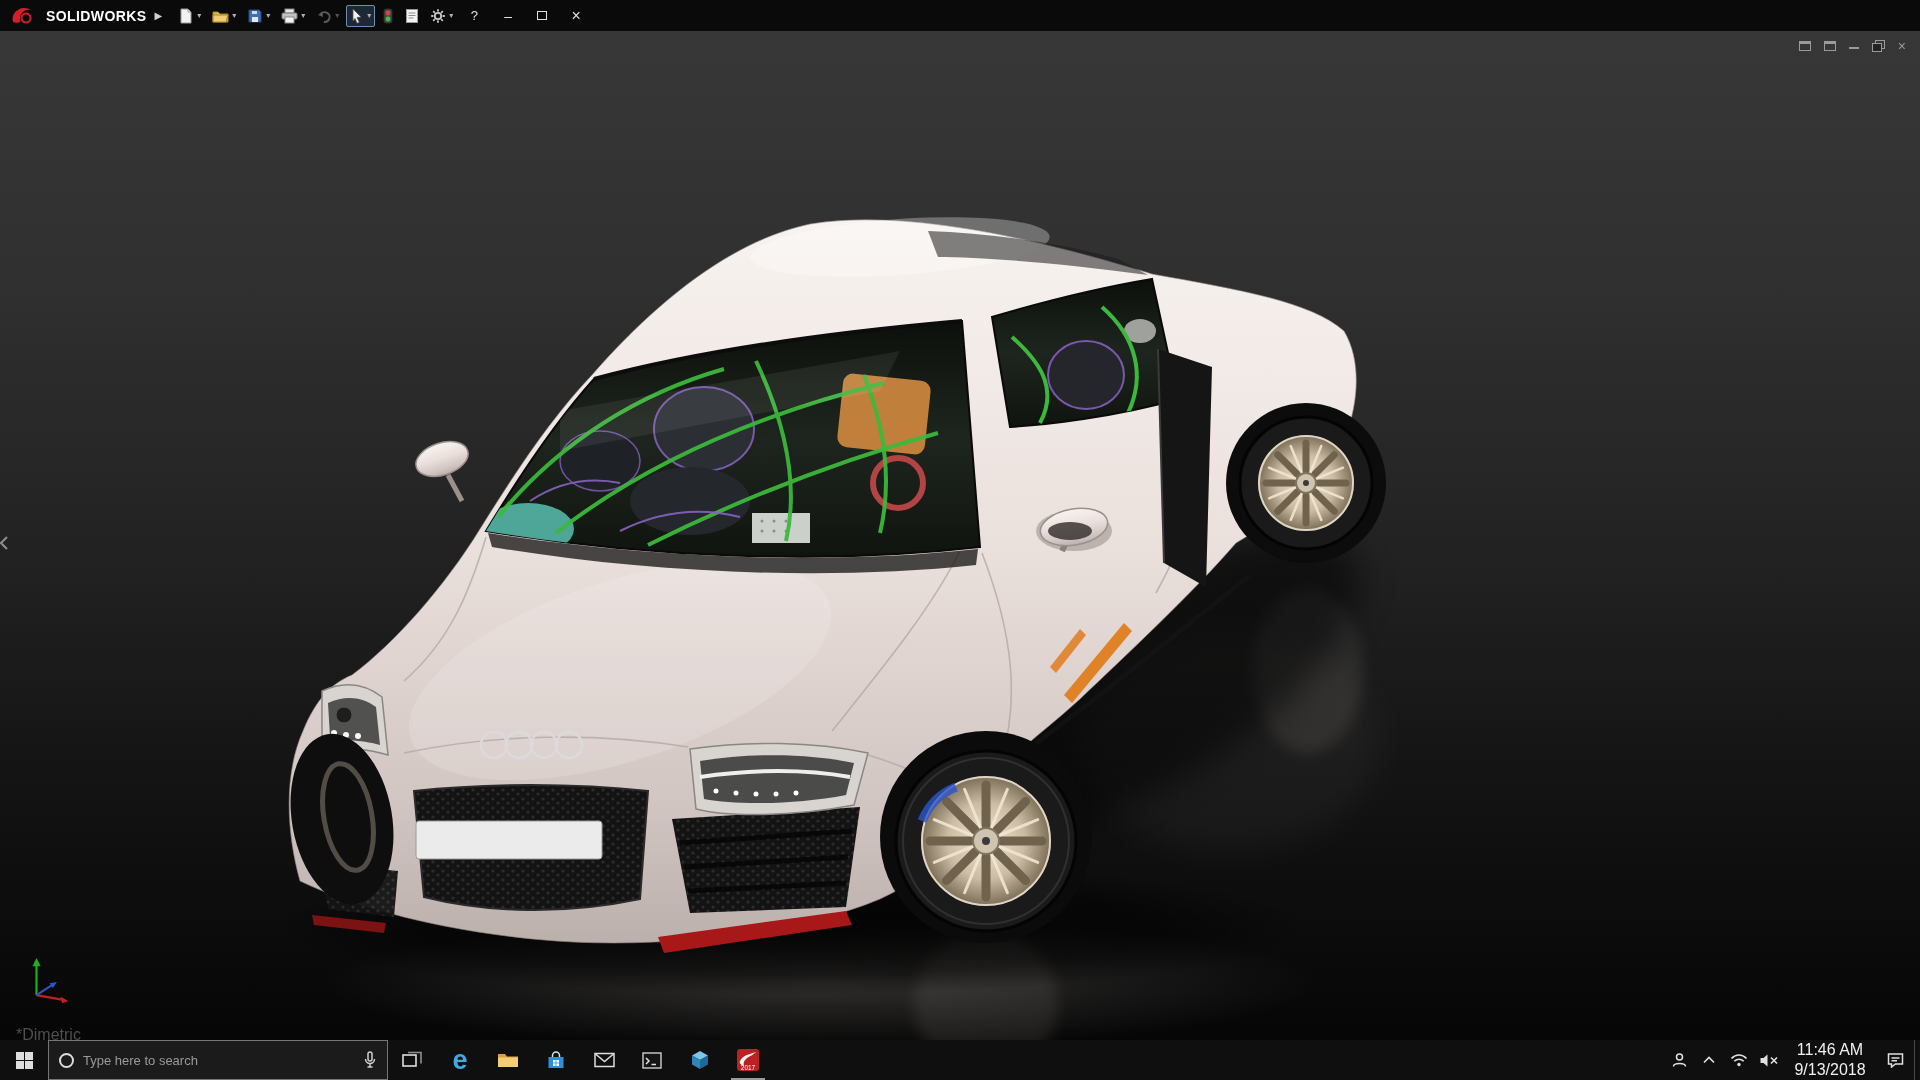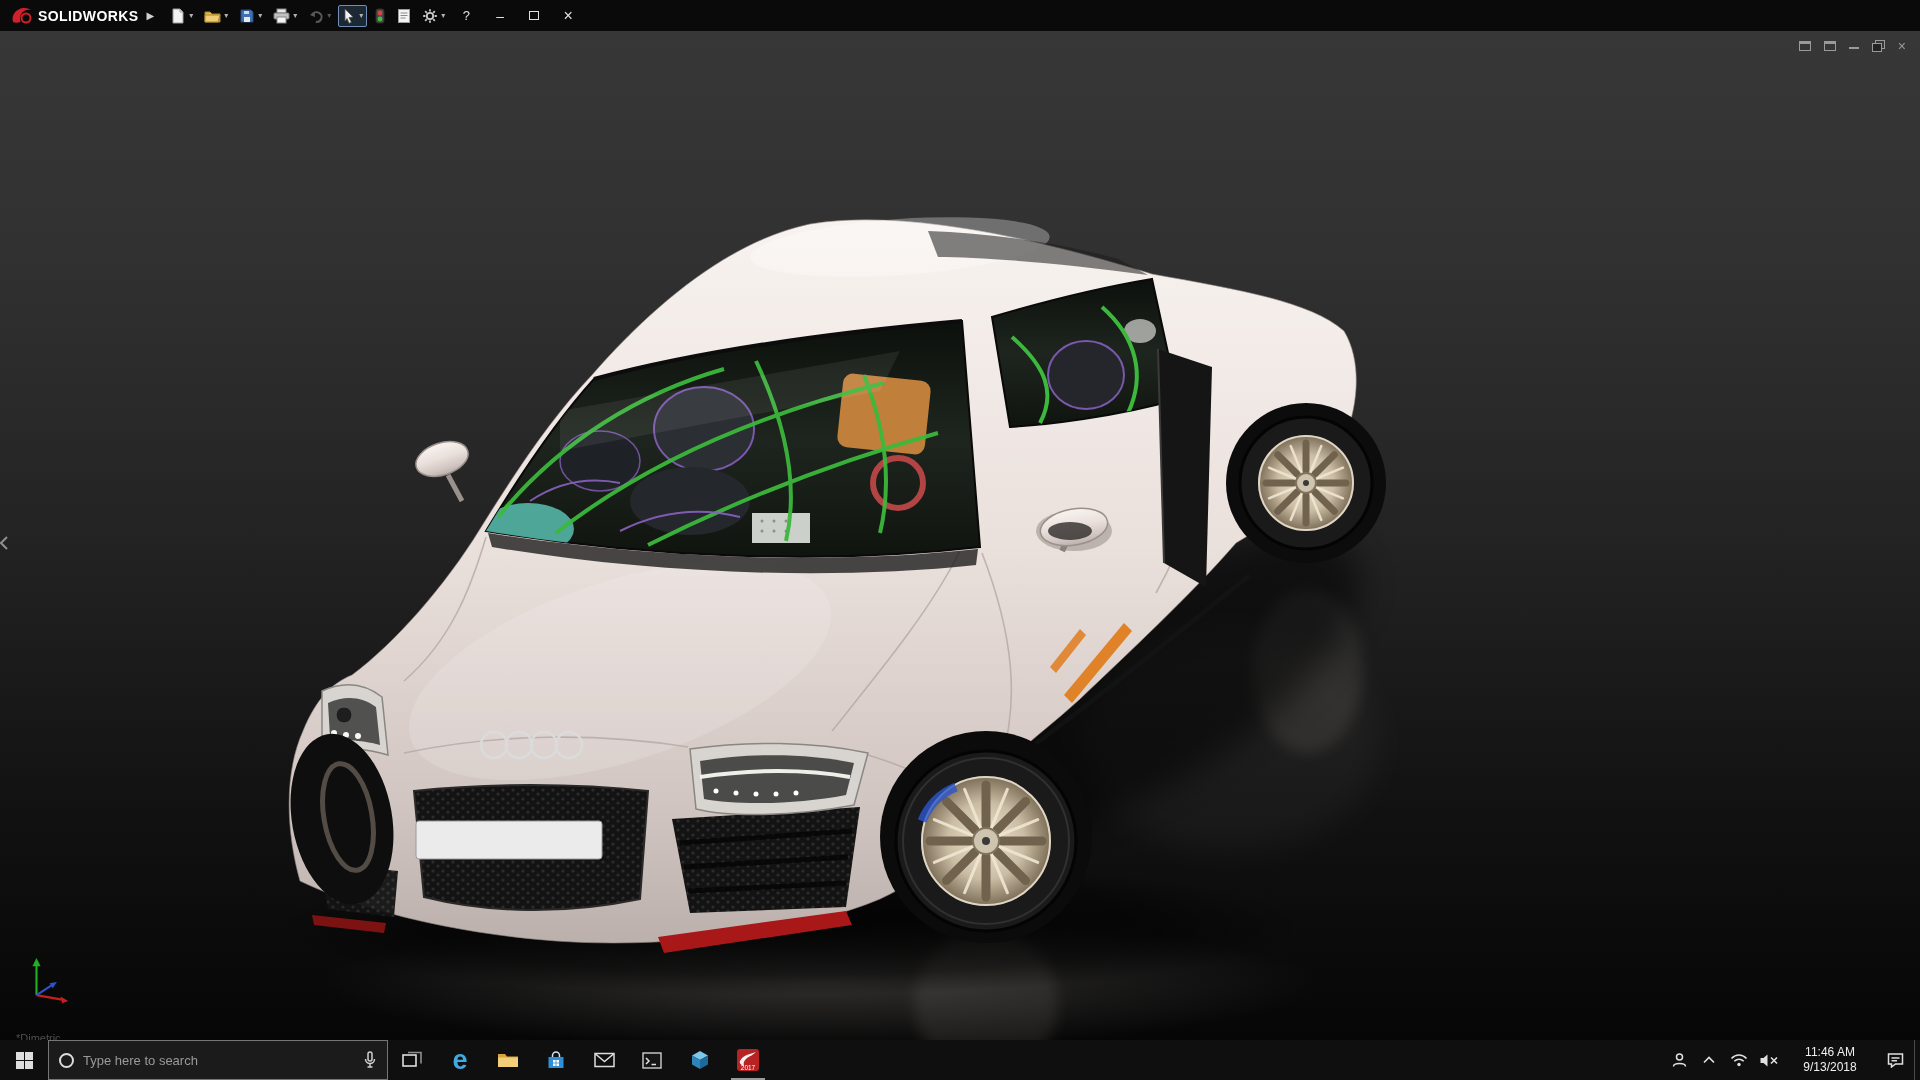--- a/index.html
+++ b/index.html
@@ -2,21 +2,21 @@
 <html style="--titlebar_bg: #0a0a0a; --taskbar_bg: #0f0f0f; --accent_orange: #e08228; --logo_red: #d0202a; --cage_green: #3cb83c; --body_pearl: #efe7e3;"><head>
 <meta charset="utf-8">
 <style>
   *{margin:0;padding:0;box-sizing:border-box;}
   html,body{width:1920px;height:1080px;overflow:hidden;background:#000;}
   .screen{position:relative;width:1920px;height:1080px;font-family:"Liberation Sans",sans-serif;user-select:none;}
 
   
   .titlebar{position:absolute;top:0;left:0;right:0;height:31px;background:var(--titlebar_bg,#0a0a0a);display:flex;align-items:center;color:#e6e6e6;padding-left:10px;z-index:10;}
   .brand{display:flex;align-items:center;gap:6px;}
-  .brand-text{font-weight:bold;font-size:14px;letter-spacing:.4px;color:#fff;}
+  .brand-text{font-weight:bold;font-size:14px;letter-spacing:.4px;color:#fff;margin-left:8px;}
   .flyout{color:#cfcfcf;font-size:10px;margin:0 12px 0 8px;cursor:pointer;}
   .tbar{display:flex;align-items:center;gap:3px;}
   .tb{display:flex;align-items:center;gap:3px;background:transparent;border:1px solid transparent;padding:2px 3px;cursor:pointer;border-radius:2px;}
   .tb svg{display:block;}
   .caret{font-size:8px;color:#b0b0b0;line-height:1;}
   .tb.active{border-color:#6f8fb8;background:#1d2835;}
   .tb.disabled{opacity:.45;}
   .win-title{flex:1;text-align:center;font-size:12px;color:#f2f2f2;white-space:nowrap;overflow:hidden;}
   .win-controls{display:flex;align-items:stretch;height:31px;}
   .wc{width:34px;display:flex;align-items:center;justify-content:center;color:#e0e0e0;font-size:14px;cursor:pointer;}
@@ -28,35 +28,35 @@
   .car-svg{position:absolute;inset:0;width:100%;height:100%;display:block;}
   .mdi{position:absolute;top:8px;right:14px;display:flex;gap:13px;align-items:center;}
   .mdi .ic{color:#9a9a9a;cursor:pointer;display:flex;align-items:center;justify-content:center;height:14px;font-size:14px;line-height:1;}
   .sq{width:12px;height:10px;border:1px solid #9a9a9a;position:relative;display:block;}
   .sq::before{content:"";position:absolute;top:0;left:0;right:0;height:2px;background:#9a9a9a;}
   .dash{width:10px;border-bottom:2px solid #9a9a9a;height:6px;display:block;}
   .restore{position:relative;width:13px;height:12px;display:block;}
   .restore::before{content:"";position:absolute;top:0;right:0;width:8px;height:7px;border:1px solid #9a9a9a;}
   .restore::after{content:"";position:absolute;bottom:0;left:0;width:8px;height:7px;border:1px solid #9a9a9a;background:#232323;}
   .flyout-tab{position:absolute;left:0;top:500px;width:12px;height:24px;display:flex;align-items:center;cursor:pointer;}
-  .view-label{position:absolute;left:16px;bottom:-4px;font-size:11px;color:#4f4f4f;}
+  .view-label{position:absolute;left:16px;bottom:-4px;font-size:16px;color:#4f4f4f;}
   .triad{position:absolute;left:22px;bottom:30px;}
 
   
   .taskbar{position:absolute;left:0;right:0;bottom:0;height:40px;background:var(--taskbar_bg,#0f0f0f);display:flex;align-items:stretch;z-index:20;}
   .tk-btn{width:48px;display:flex;align-items:center;justify-content:center;cursor:pointer;position:relative;flex:none;}
   .search{width:340px;flex:none;display:flex;align-items:center;background:#1b1b1b;border:1px solid #767676;padding:16px 10px;gap:9px;}
   .search input{flex:1;background:transparent;border:0;outline:0;color:#cfcfcf;font-size:13px;font-family:inherit;min-width:0;}
   .search input::placeholder{color:#9a9a9a;}
   .cortana-ring{width:15px;height:15px;border:2px solid #dcdcdc;border-radius:50%;flex:none;display:block;}
   .tk-underline{position:absolute;bottom:0;left:7px;right:7px;height:2px;background:#9a9a9a;}
   .edge-e{color:#3fa9e0;font-size:27px;font-weight:bold;line-height:1;}
   .tray{display:flex;align-items:stretch;margin-left:auto;}
   .tray-ic{width:30px;display:flex;align-items:center;justify-content:center;cursor:pointer;flex:none;}
-  .clock{width:92px;display:flex;flex-direction:column;align-items:center;justify-content:center;color:#f0f0f0;font-size:12px;line-height:1.25;cursor:pointer;flex:none;}
+  .clock{width:92px;display:flex;flex-direction:column;align-items:center;justify-content:center;color:#f0f0f0;font-size:16px;line-height:1.25;cursor:pointer;flex:none;}
   .show-desktop{width:6px;border-left:1px solid #4a4a4a;cursor:pointer;flex:none;}
 </style>
 </head>
 <body>
 
 <div class="screen">
 
   <header class="titlebar">
     <div class="brand">
       <svg width="22" height="20" viewBox="0 0 22 20">

